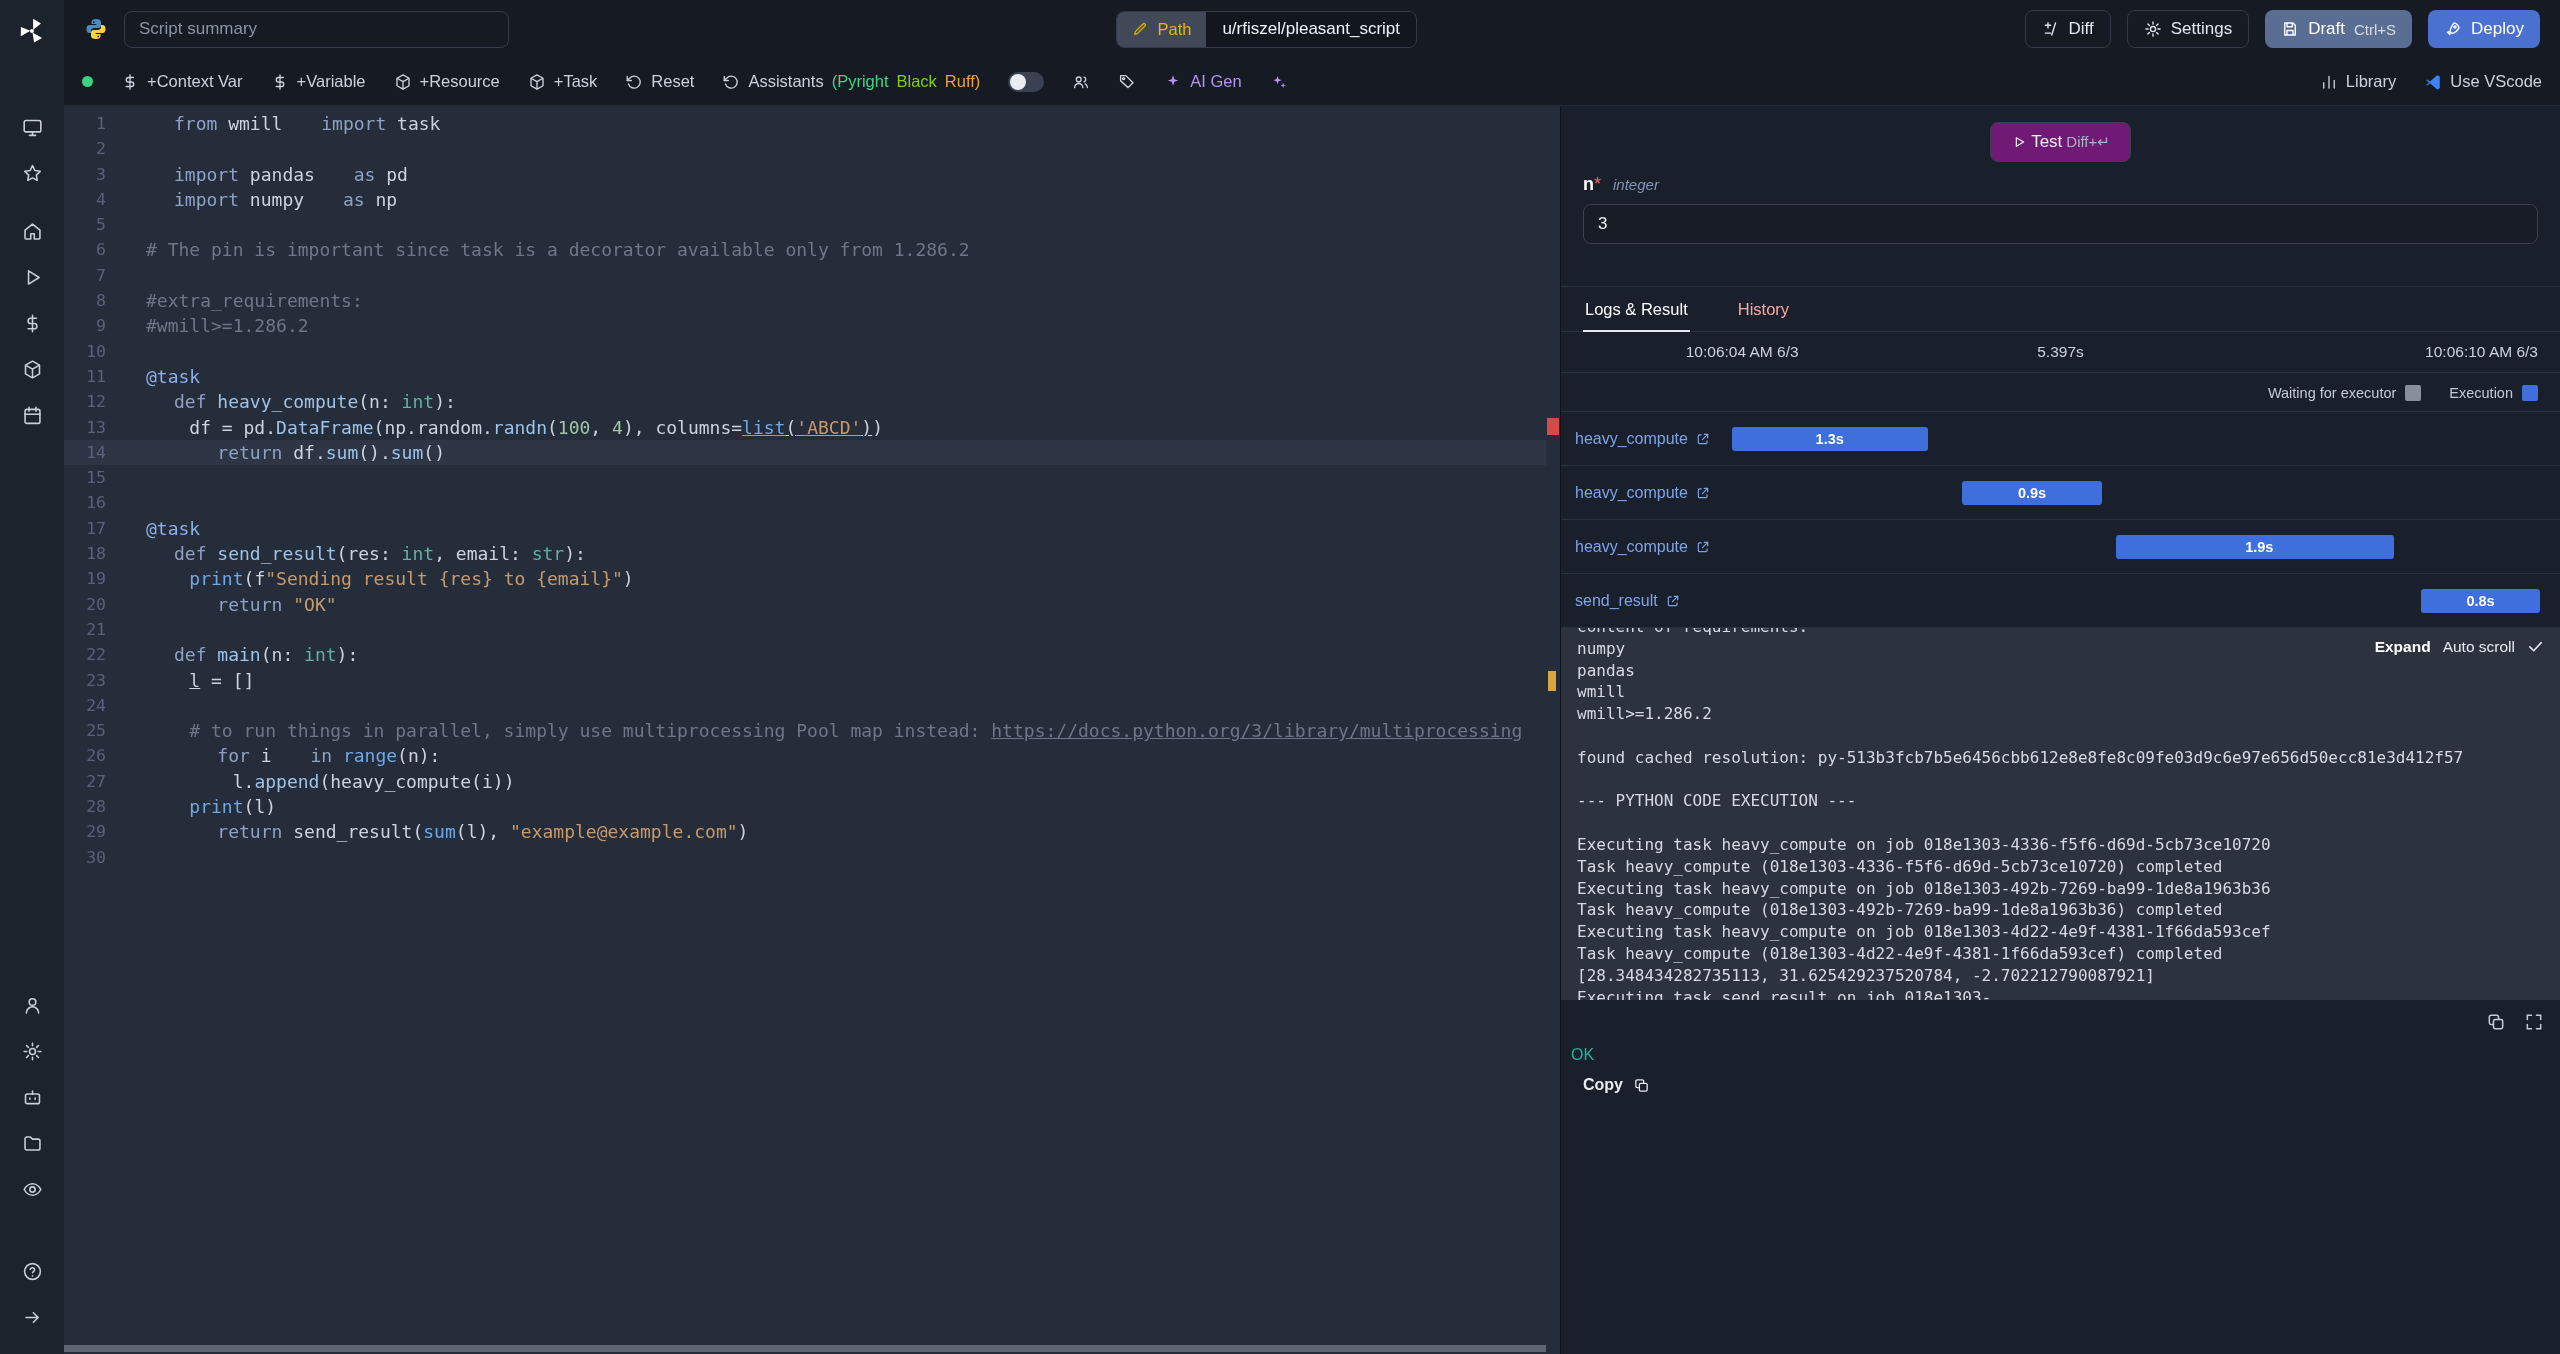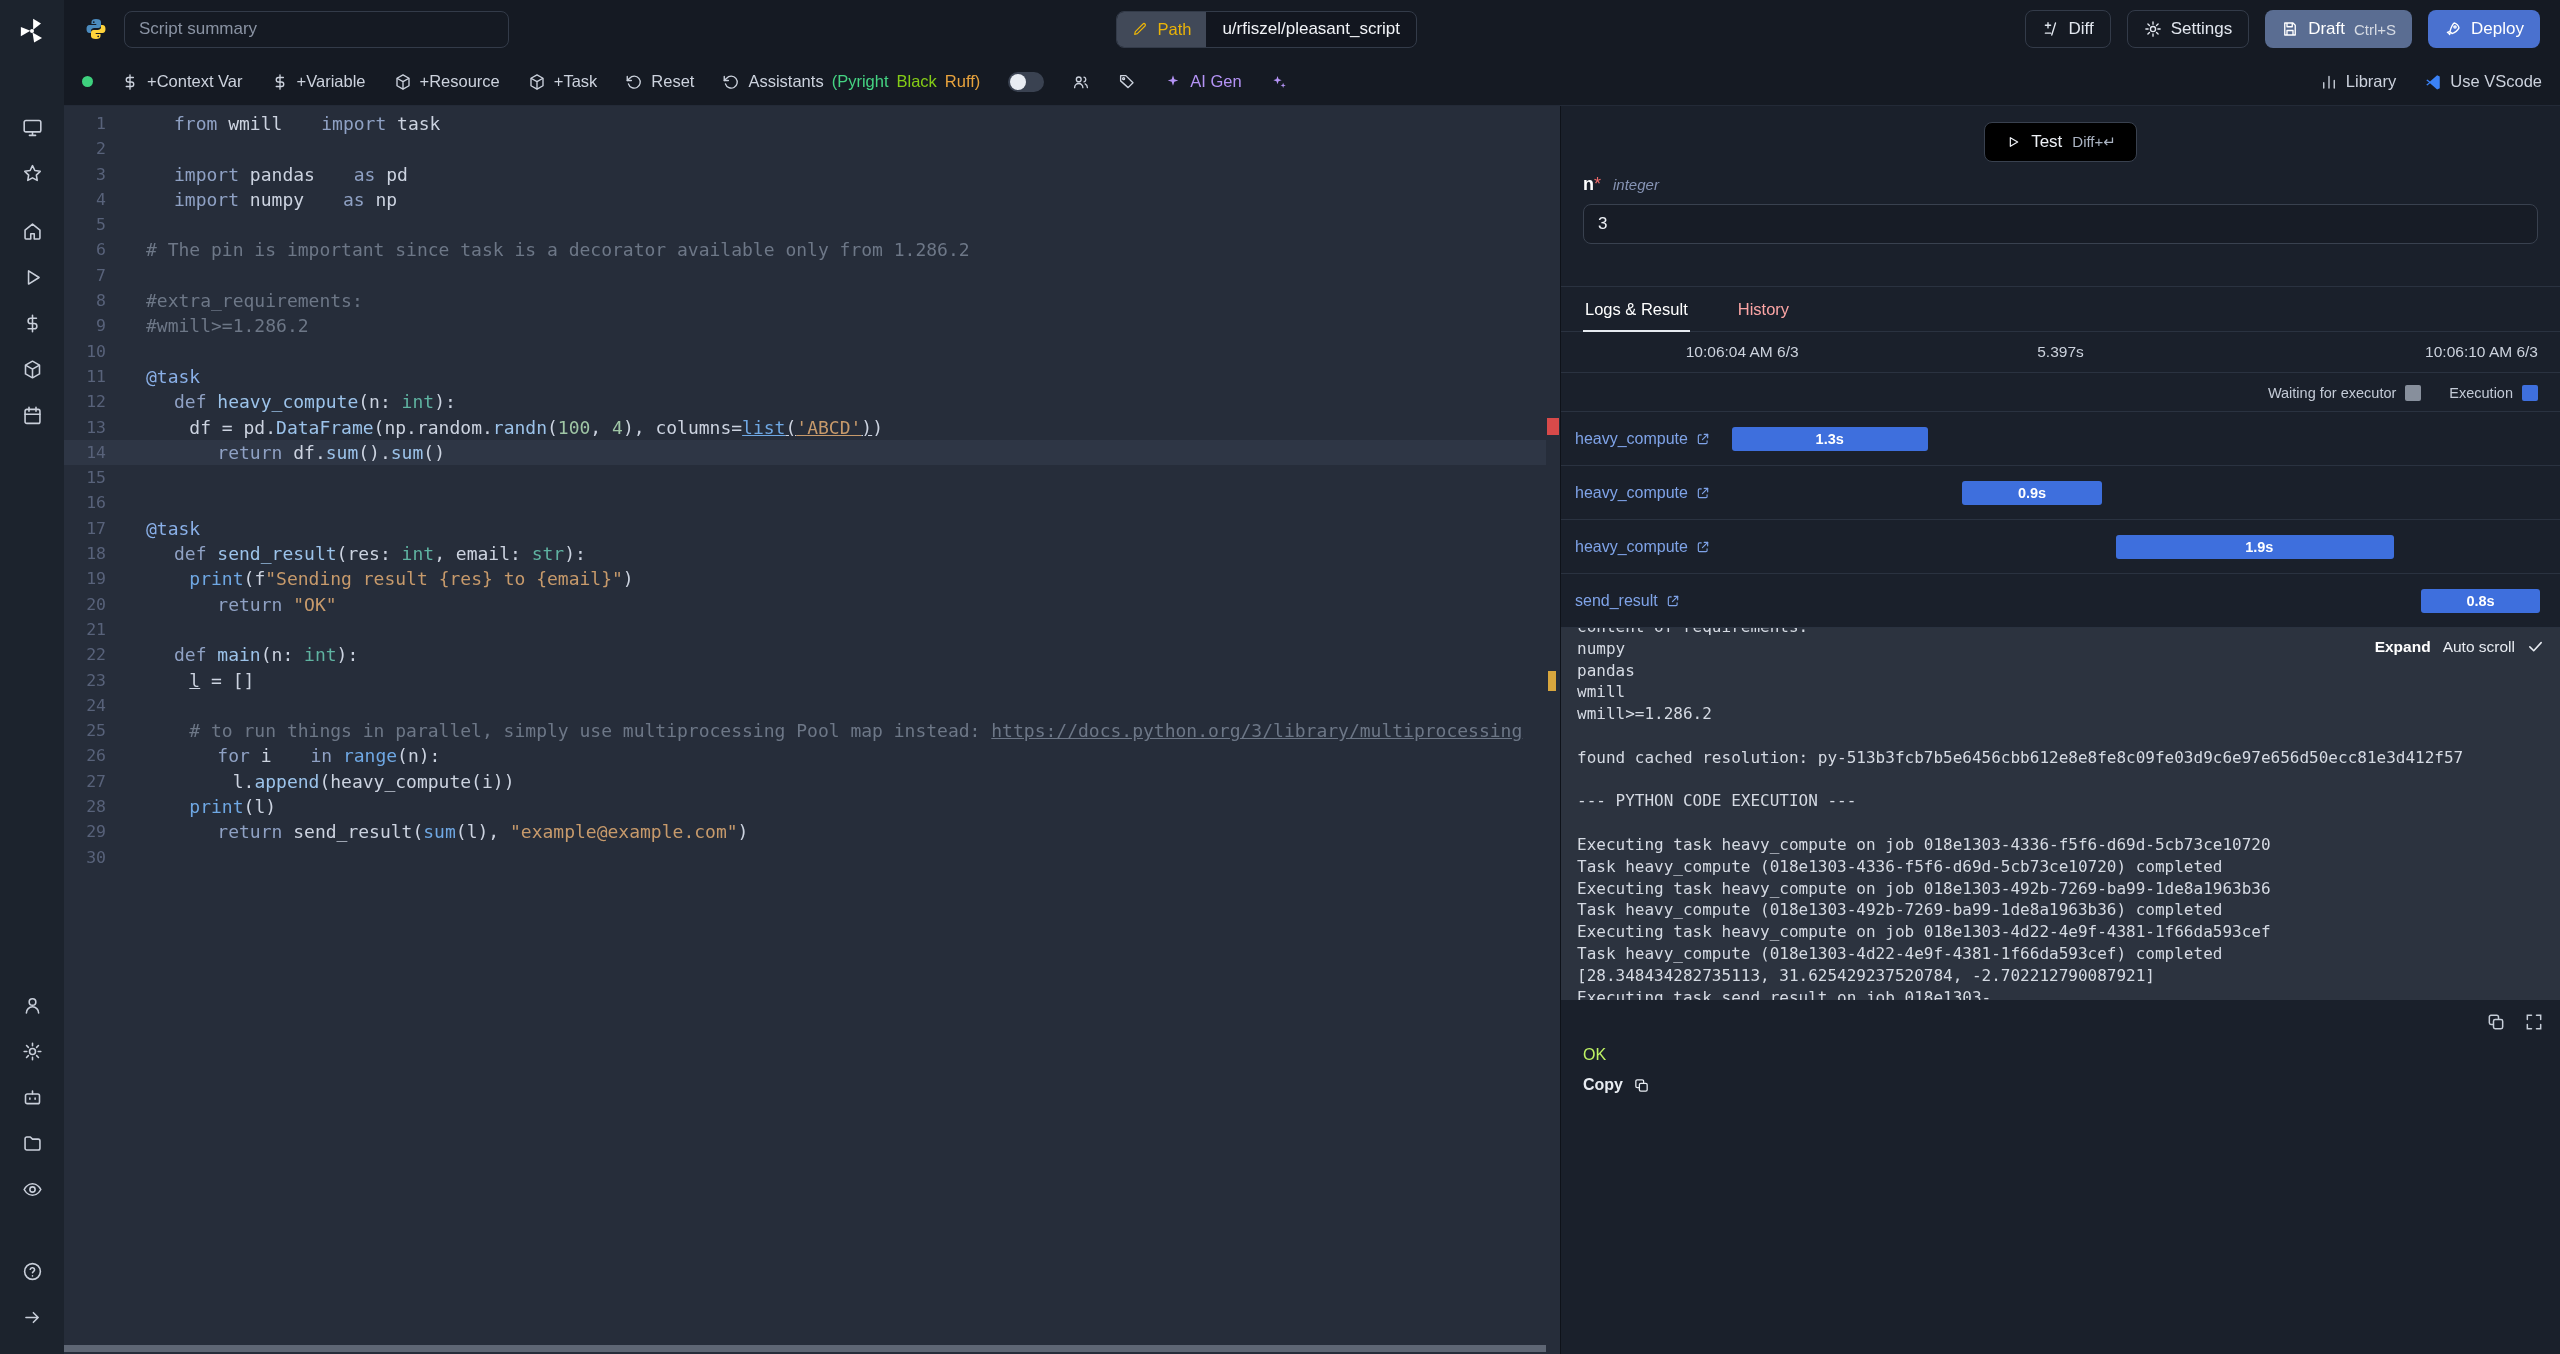--- a/index.html
+++ b/index.html
@@ -70,21 +70,21 @@
   .ruler { position:absolute; right:0; top:0; bottom:0; width:14px; background:#262d3a; }
   .mk { position:absolute; }
   .mk.red { right:1px; width:12px; top:312px; height:17px; background:#d84a4a; }
   .mk.yellow { right:4px; width:8px; top:565px; height:20px; background:#d8a63e; }
   .hscroll { position:absolute; left:0; right:14px; bottom:2px; height:7px; background:rgba(172,182,197,.42); }
 
   
   .rightpanel { width:1000px; flex:none; background:#1a202b; border-left:1px solid #0e1219;
     display:flex; flex-direction:column; color:#d9dee8; }
   .test-row { display:flex; justify-content:center; padding:16px 0 10px; }
-  .test-btn { display:inline-flex; align-items:center; gap:10px; background:#000000;
+  .test-btn { display:inline-flex; align-items:center; gap:4px; background:#701a75;
     border:1px solid #39414f; border-radius:8px; color:#eef1f6; font-size:17px; padding:9px 20px; cursor:pointer; }
   .test-btn svg { width:16px; height:16px; }
   .test-btn .kbd { color:#aab3c2; font-size:15px; }
   .arg-block { padding:2px 22px 0; }
   .arg-label { margin-bottom:9px; display:flex; align-items:baseline; }
   .arg-name { font-weight:700; font-size:18px; color:#fff; }
   .req { color:#ef6a6a; font-size:18px; margin-right:12px; }
   .arg-type { font-style:italic; color:#8794b5; font-size:15px; }
   .arg-input { width:100%; height:40px; background:#171c26; border:1px solid #39414f;
     border-radius:8px; color:#eef1f6; font-size:17px; padding:0 14px; outline:none; }
@@ -114,21 +114,21 @@
     font-family:"DejaVu Sans Mono",monospace; font-size:16px; line-height:21.8px; color:#d5dae3; }
   .logs-lines { margin-top:-12px; }
   .log-line { white-space:pre; height:21.8px; }
   .logs-overlay { position:absolute; top:8px; right:16px; display:flex; align-items:center; gap:12px;
     font-family:"Liberation Sans",sans-serif; }
   .logs-overlay .expand { font-weight:700; color:#fff; font-size:15.5px; cursor:pointer; }
   .logs-overlay .autoscroll { color:#e8ecf2; font-size:15.5px; cursor:pointer; }
   .logs-overlay svg { width:17px; height:17px; color:#e8ecf2; }
   .result-tools { display:flex; justify-content:flex-end; gap:18px; padding:12px 16px 6px; color:#c6cdd8; }
   .result-tools svg { width:20px; height:20px; cursor:pointer; }
-  .result-value { padding:8px 22px 0; color:#bef264; font-size:16px; }
+  .result-value { padding:8px 10px 0; color:#14b8a6; font-size:16px; }
   .copy-btn { display:inline-flex; align-items:center; gap:10px; margin:12px 22px; background:none;
     border:none; color:#e8ecf2; font-size:16px; font-weight:600; cursor:pointer; }
   .copy-btn svg { width:17px; height:17px; }
 </style>
 </head>
 <body>
 
 <div class="app">
 
   <aside class="sidebar">

